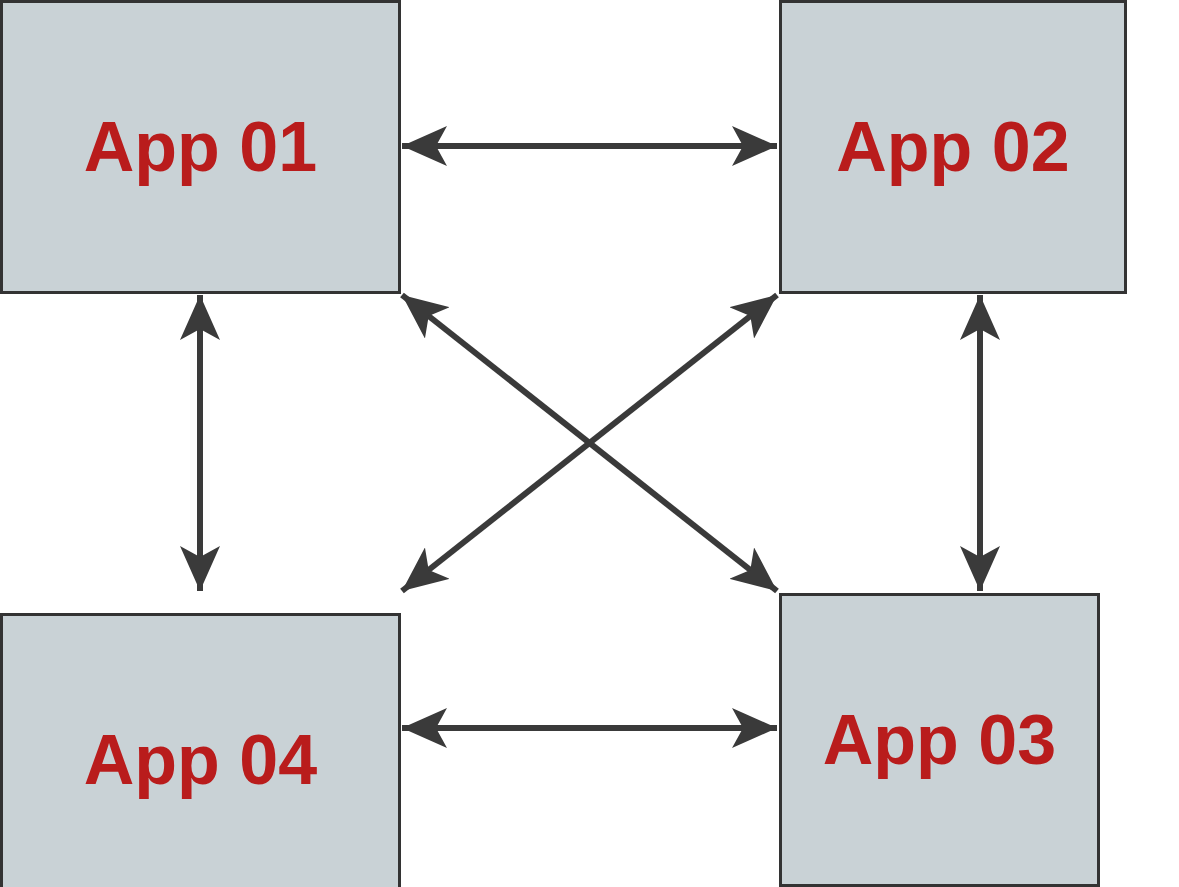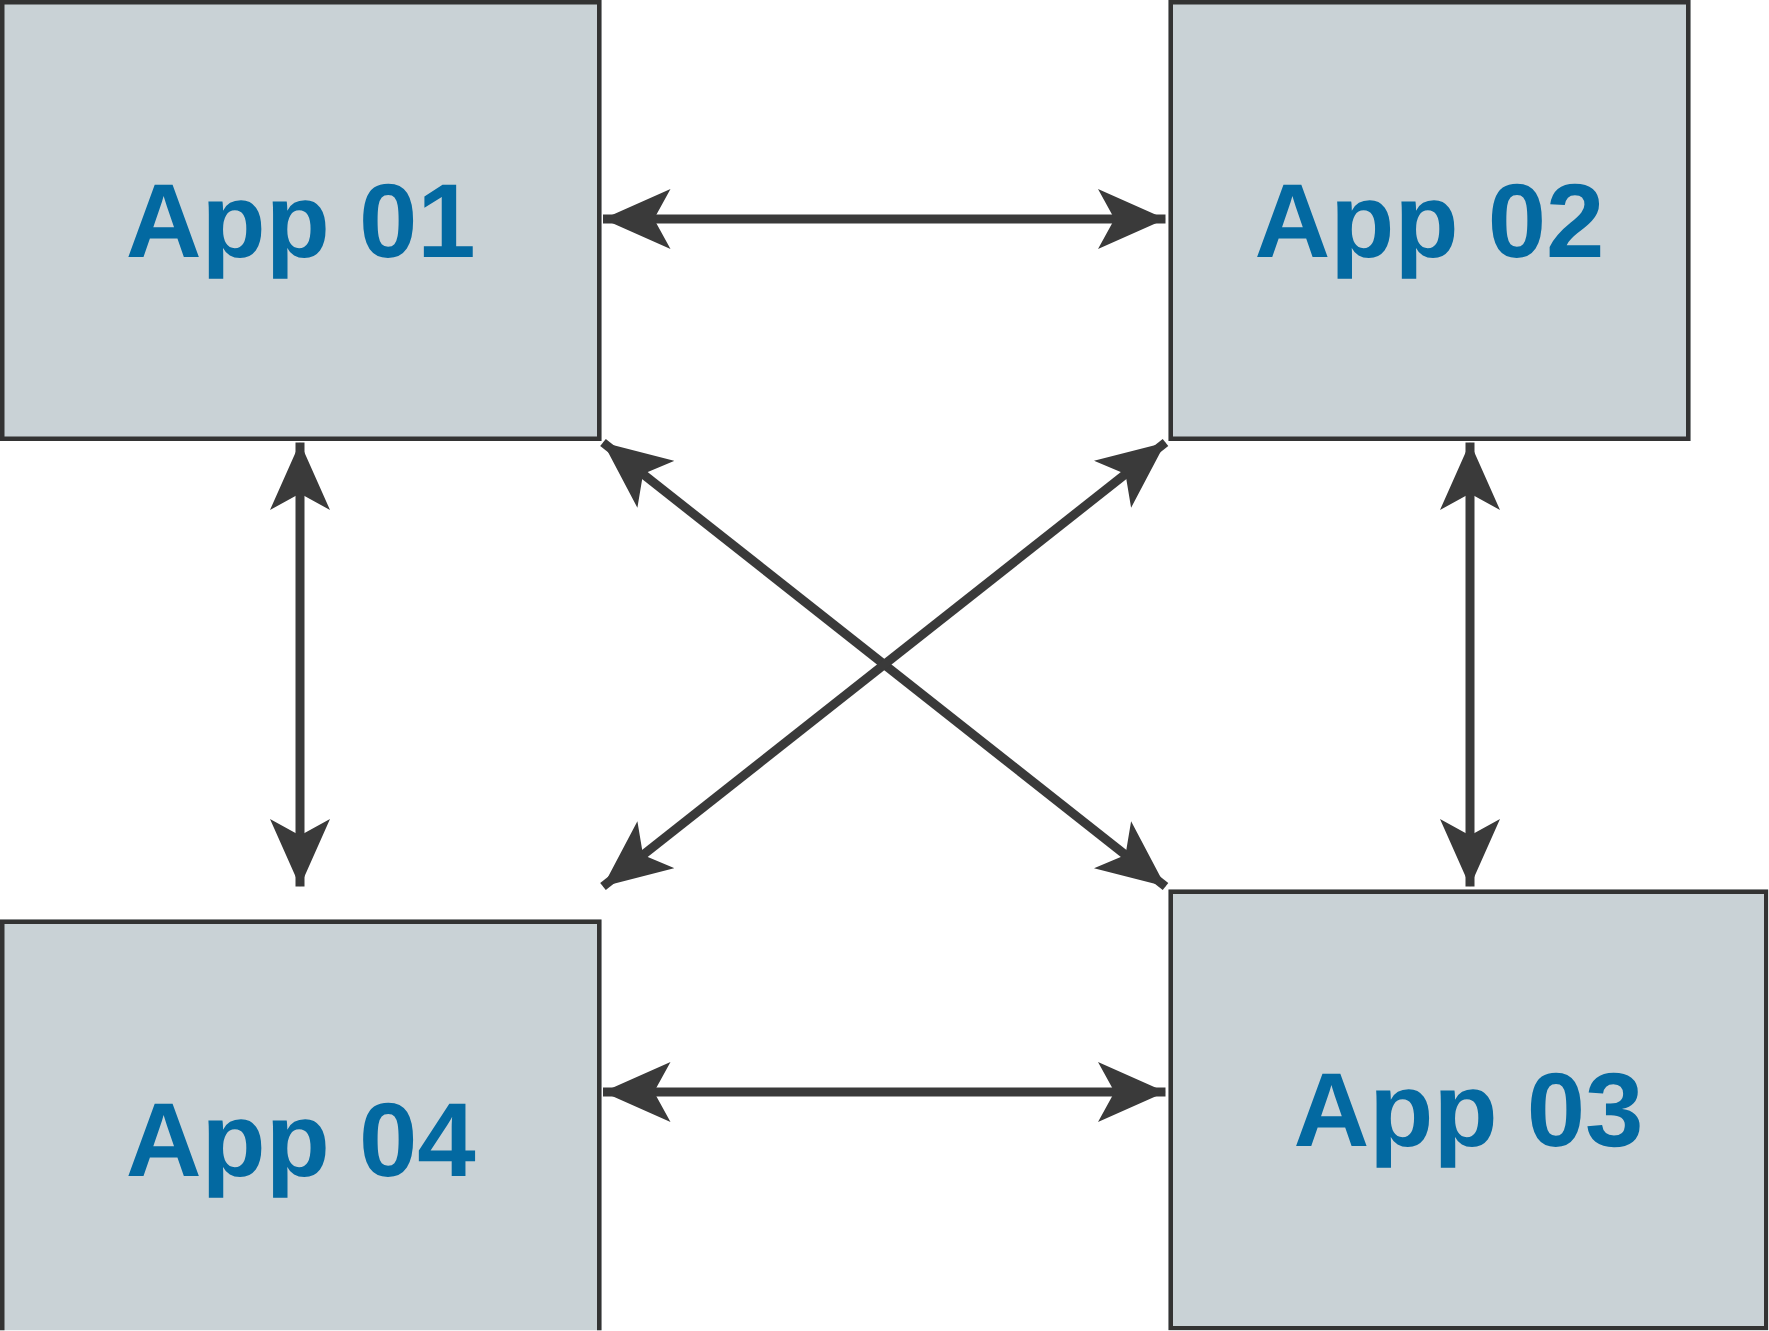--- a/index.html
+++ b/index.html
@@ -34,28 +34,28 @@
     height: 294px;
     background: #c9d2d6;
     border: 3px solid #333333;
     display: flex;
     align-items: center;
     justify-content: center;
   }
   .node-label {
     font-weight: bold;
     font-size: 70px;
-    color: #0369a1;
+    color: #b91c1c;
     line-height: 1;
     white-space: nowrap;
   }
   .node-app01 { left: 0;     top: 0; }
   .node-app02 { left: 779px; top: 0;     width: 348px; }
   .node-app04 { left: 0;     top: 593px; margin-top: 20px; }
-  .node-app03 { left: 779px; top: 593px; width: 400px; text-align: center; }
+  .node-app03 { left: 779px; top: 593px; width: 321px; text-align: center; }
 </style>
 </head>
 <body>
 
 <div class="canvas">
 
   <svg class="edges-layer" width="1179" height="887" viewBox="0 0 1179 887" xmlns="http://www.w3.org/2000/svg">
     <defs>
       <marker id="arrowhead" markerUnits="userSpaceOnUse" markerWidth="46" markerHeight="40" refX="45" refY="20" orient="auto-start-reverse">
         <path d="M0,0 L45,20 L0,40 L11,20 Z" fill="#3a3a3a"></path>

